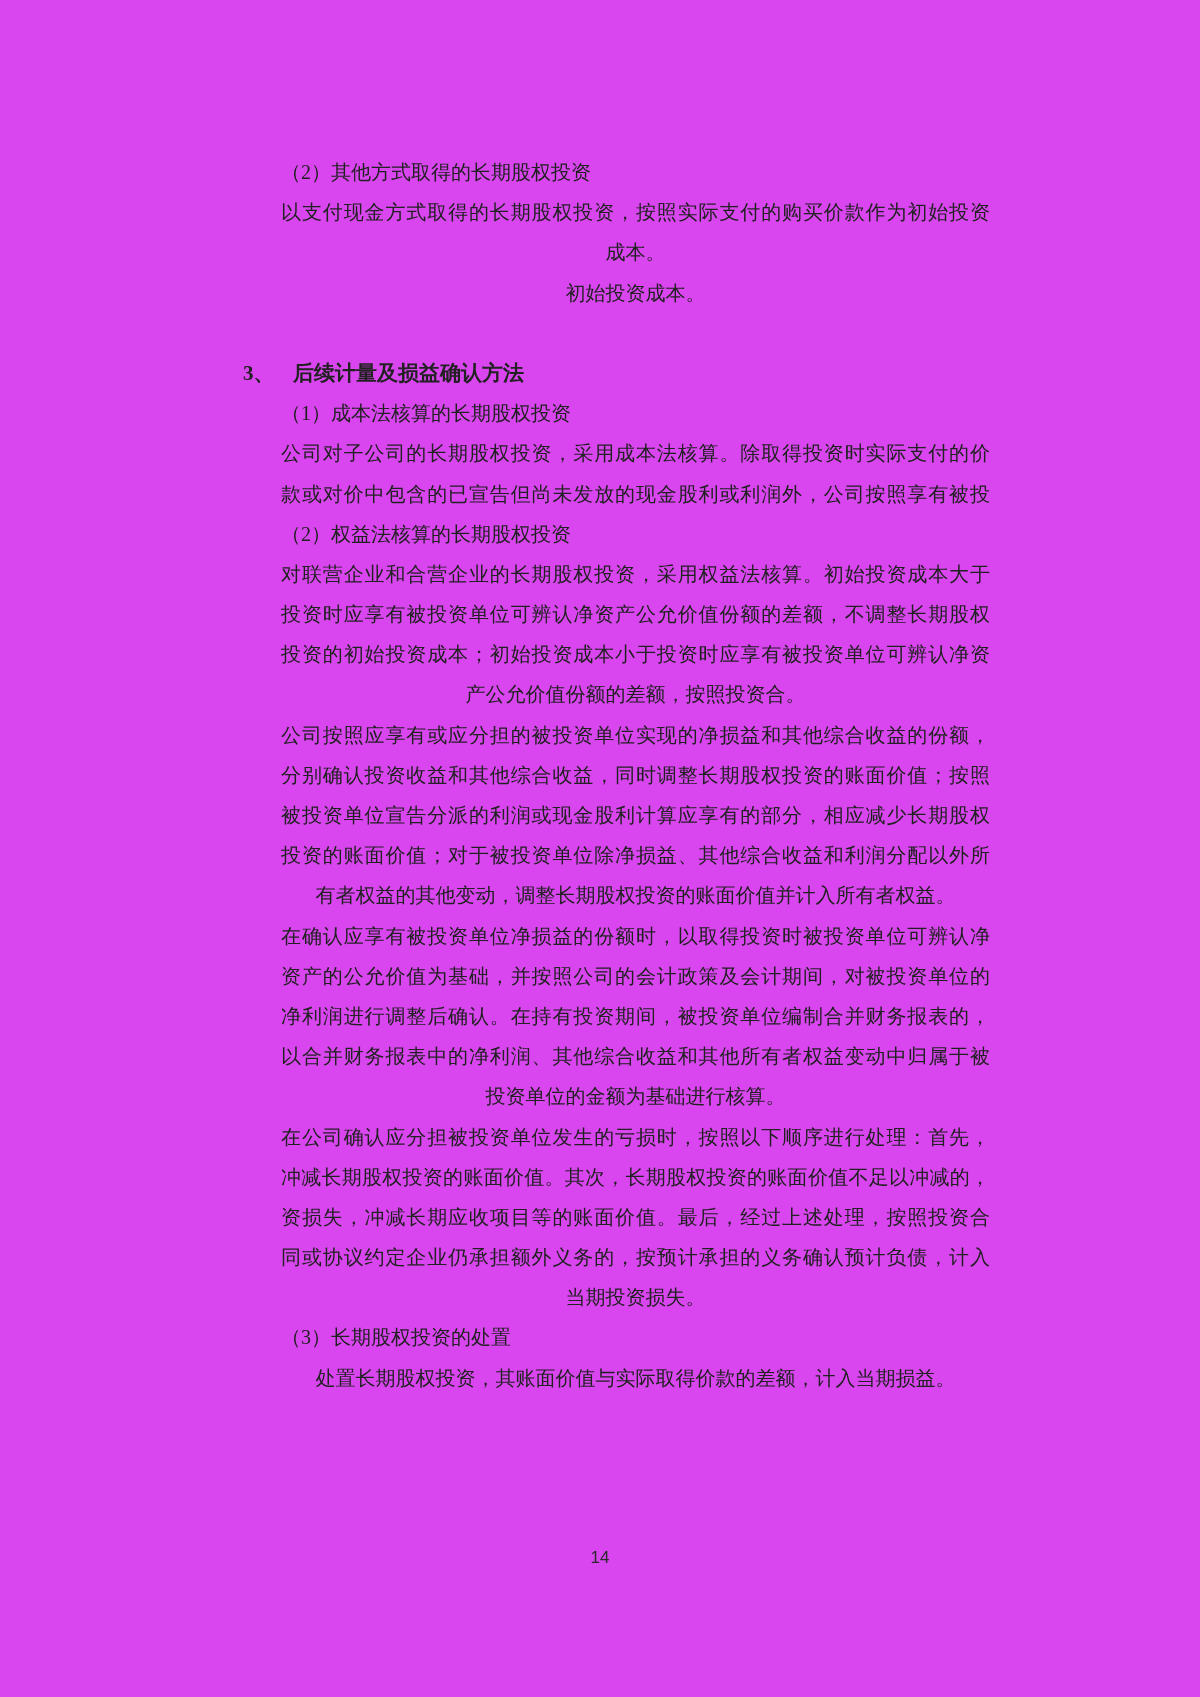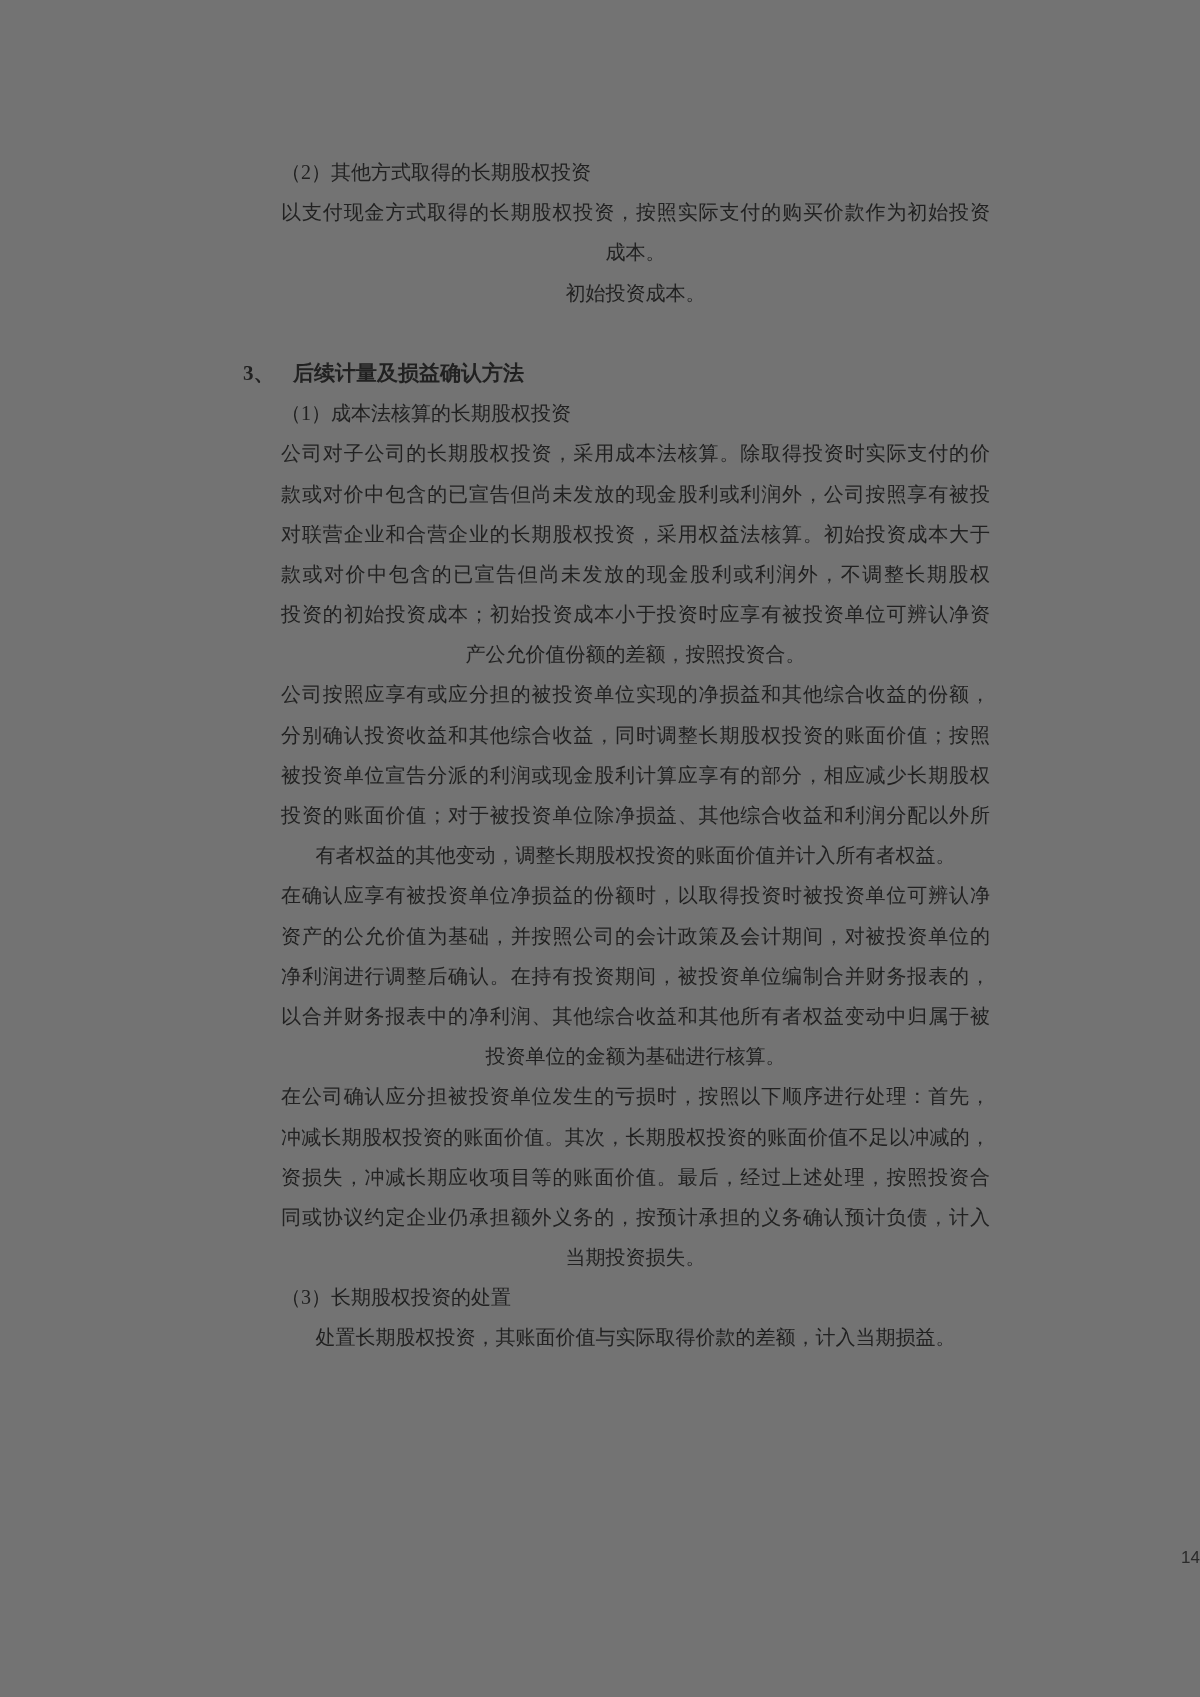--- a/index.html
+++ b/index.html
@@ -5,21 +5,21 @@
   html, body {
     margin: 0;
     padding: 0;
     background: #e8e8e8;
   }
   .page {
     position: relative;
     width: 1200px;
     height: 1697px;
     margin: 0 auto;
-    background: #737373;
+    background: #d946ef;
     font-family: "Liberation Serif", "DejaVu Serif", serif;
     color: #212121;
     overflow: hidden;
   }
   .doc {
     position: absolute;
     left: 243px;
     top: 152px;
     width: 747px;
   }
@@ -56,21 +56,21 @@
   }
   .heading-row .num {
     width: 50px;
     flex: 0 0 50px;
   }
   .footer-pagenum {
     position: absolute;
     top: 1548px;
     left: 0;
     width: 1200px;
-    text-align: right;
+    text-align: center;
     font-size: 17px;
     color: #2a2a2a;
     font-family: "Liberation Sans", "DejaVu Sans", sans-serif;
   }
 </style>
 </head>
 <body>
 
 <div class="page">
   <div class="doc">
@@ -83,22 +83,23 @@
     <div class="line blank"></div>
 
     <div class="heading-row">
       <span class="num">3、</span>
       <span class="ttl">后续计量及损益确认方法</span>
     </div>
 
     <div class="line sub">（1）成本法核算的长期股权投资</div>
     <div class="line j">公司对子公司的长期股权投资，采用成本法核算。除取得投资时实际支付的价</div>
     <div class="line j">款或对价中包含的已宣告但尚未发放的现金股利或利润外，公司按照享有被投</div>
+    <div class="line sub">（2）权益法核算的长期股权投资</div>
     <div class="line j">对联营企业和合营企业的长期股权投资，采用权益法核算。初始投资成本大于</div>
-    <div class="line j">款或对价中包含的已宣告但尚未发放的现金股利或利润外，不调整长期股权</div>
+    <div class="line j">投资时应享有被投资单位可辨认净资产公允价值份额的差额，不调整长期股权</div>
     <div class="line j">投资的初始投资成本；初始投资成本小于投资时应享有被投资单位可辨认净资</div>
     <div class="line l">产公允价值份额的差额，按照投资合。</div>
     <div class="line j">公司按照应享有或应分担的被投资单位实现的净损益和其他综合收益的份额，</div>
     <div class="line j">分别确认投资收益和其他综合收益，同时调整长期股权投资的账面价值；按照</div>
     <div class="line j">被投资单位宣告分派的利润或现金股利计算应享有的部分，相应减少长期股权</div>
     <div class="line j">投资的账面价值；对于被投资单位除净损益、其他综合收益和利润分配以外所</div>
     <div class="line l">有者权益的其他变动，调整长期股权投资的账面价值并计入所有者权益。</div>
     <div class="line j">在确认应享有被投资单位净损益的份额时，以取得投资时被投资单位可辨认净</div>
     <div class="line j">资产的公允价值为基础，并按照公司的会计政策及会计期间，对被投资单位的</div>
     <div class="line j">净利润进行调整后确认。在持有投资期间，被投资单位编制合并财务报表的，</div>

